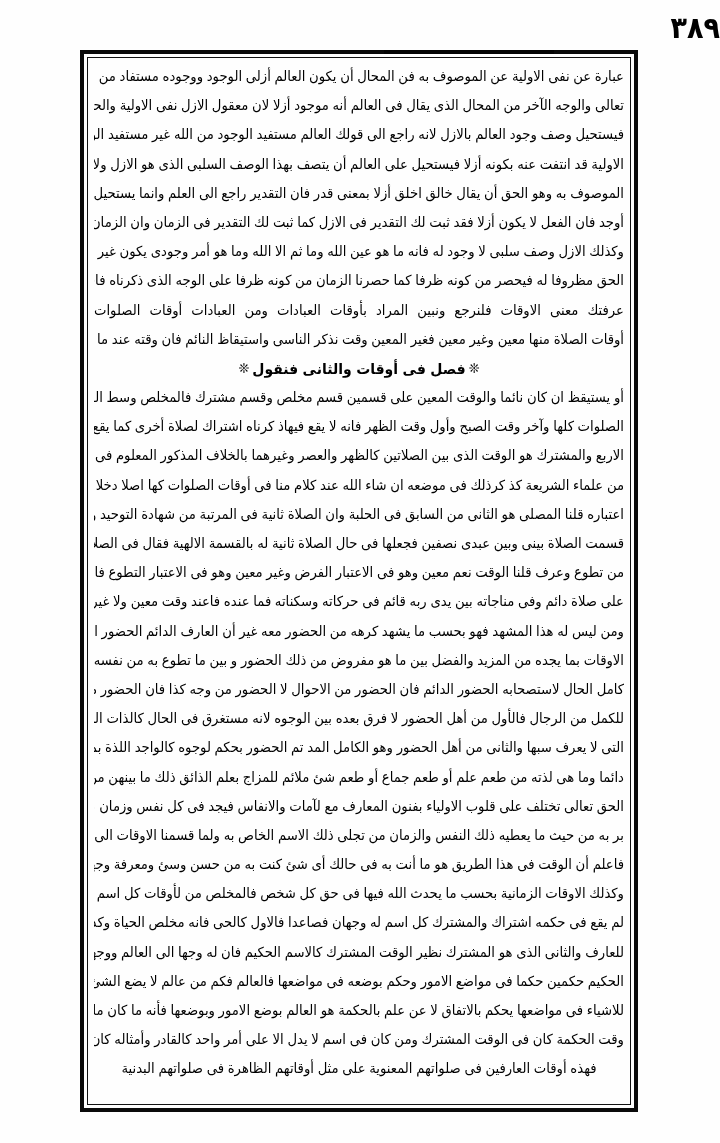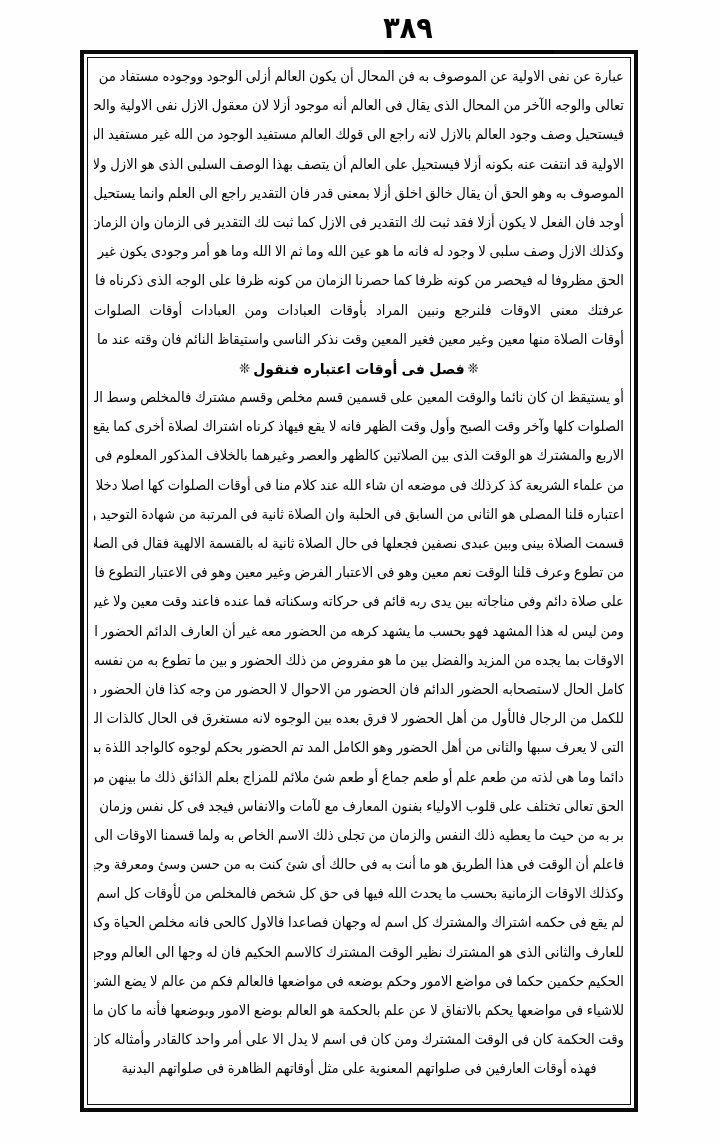--- a/index.html
+++ b/index.html
@@ -21,21 +21,21 @@
     inset: 0;
     background: #fefefe;
   }
 
   
   .folio {
     position: absolute;
     top: 14px;
     left: 0;
     width: 720px;
-    text-align: center;
+    text-align: right;
     padding-right: 0;
   }
   .folio-num {
     display: inline-block;
     margin-left: 96px;
     font-family: "DejaVu Sans", sans-serif;
     font-size: 27px;
     font-weight: bold;
     letter-spacing: 1px;
     color: #000;
@@ -153,21 +153,21 @@
         <div class="line"><span class="stretch">عبارة عن نفى الاولية عن الموصوف به فن المحال أن يكون العالم أزلى الوجود ووجوده مستفاد من موجد وهو الله</span></div>
         <div class="line"><span class="stretch">تعالى والوجه الآخر من المحال الذى يقال فى العالم أنه موجود أزلا لان معقول الازل نفى الاولية والحق هو الموصوف به</span></div>
         <div class="line"><span class="stretch">فيستحيل وصف وجود العالم بالازل لانه راجع الى قولك العالم مستفيد الوجود من الله غير مستفيد الوجود من الله لان</span></div>
         <div class="line"><span class="stretch">الاولية قد انتفت عنه بكونه أزلا فيستحيل على العالم أن يتصف بهذا الوصف السلبى الذى هو الازل ولا يستحيل</span></div>
         <div class="line"><span class="stretch">الموصوف به وهو الحق أن يقال خالق اخلق أزلا بمعنى قدر فان التقدير راجع الى العلم وانما يستحيل اذا كان خلق بمعنى</span></div>
         <div class="line"><span class="stretch">أوجد فان الفعل لا يكون أزلا فقد ثبت لك التقدير فى الازل كما ثبت لك التقدير فى الزمان وان الزمان متوهم لا وجود له</span></div>
         <div class="line"><span class="stretch">وكذلك الازل وصف سلبى لا وجود له فانه ما هو عين الله وما ثم الا الله وما هو أمر وجودى يكون غير الحق ويكون</span></div>
         <div class="line"><span class="stretch">الحق مظروفا له فيحصر من كونه ظرفا كما حصرنا الزمان من كونه ظرفا على الوجه الذى ذكرناه فافهم وبعد أن</span></div>
         <div class="line"><span class="stretch">عرفتك معنى الاوقات فلنرجع ونبين المراد بأوقات العبادات ومن العبادات أوقات الصلوات</span></div>
         <div class="line"><span class="stretch">أوقات الصلاة منها معين وغير معين فغير المعين وقت نذكر الناسى واستيقاظ النائم فان وقته عند ما ينتبه كران تاسيا</span></div>
-        <div class="line heading"><span class="deco">❊</span><span>فصل فى أوقات اعتباره فنقول</span><span class="deco">❊</span></div>
+        <div class="line heading"><span class="deco">❊</span><span>فصل فى أوقات والثانى فنقول</span><span class="deco">❊</span></div>
         <div class="line"><span class="stretch">أو يستيقظ ان كان نائما والوقت المعين على قسمين قسم مخلص وقسم مشترك فالمخلص وسط الوقت الموسع فى</span></div>
         <div class="line"><span class="stretch">الصلوات كلها وآخر وقت الصبح وأول وقت الظهر فانه لا يقع فيهاذ كرناه اشتراك لصلاة أخرى كما يقع فى أواخر الصلوات</span></div>
         <div class="line"><span class="stretch">الاربع والمشترك هو الوقت الذى بين الصلاتين كالظهر والعصر وغيرهما بالخلاف المذكور المعلوم فى ذلك عند علمائنا</span></div>
         <div class="line"><span class="stretch">من علماء الشريعة كذ كرذلك فى موضعه ان شاء الله عند كلام منا فى أوقات الصلوات كها اصلا دخلا ه على التفصيل</span></div>
         <div class="line"><span class="stretch">اعتباره قلنا المصلى هو الثانى من السابق فى الحلبة وان الصلاة ثانية فى المرتبة من شهادة التوحيد وقد قال الحق سبحانه</span></div>
         <div class="line"><span class="stretch">قسمت الصلاة بينى وبين عبدى نصفين فجعلها فى حال الصلاة ثانية له بالقسمة الالهية فقال فى الصلاة مطلقة وما قدر فرضا</span></div>
         <div class="line"><span class="stretch">من تطوع وعرف قلنا الوقت نعم معين وهو فى الاعتبار الفرض وغير معين وهو فى الاعتبار التطوع فالعارف الذى هو</span></div>
         <div class="line"><span class="stretch">على صلاة دائم وفى مناجاته بين يدى ربه قائم فى حركاته وسكناته فما عنده فاعند وقت معين ولا غير معين بل هو صاحب الوقت</span></div>
         <div class="line"><span class="stretch">ومن ليس له هذا المشهد فهو بحسب ما يشهد كرهه من الحضور معه غير أن العارف الدائم الحضور اذا لم يفرق بين</span></div>
         <div class="line"><span class="stretch">الاوقات بما يجده من المزيد والفضل بين ما هو مفروض من ذلك الحضور و بين ما تطوع به من نفسه فهو ناقص المقام</span></div>

